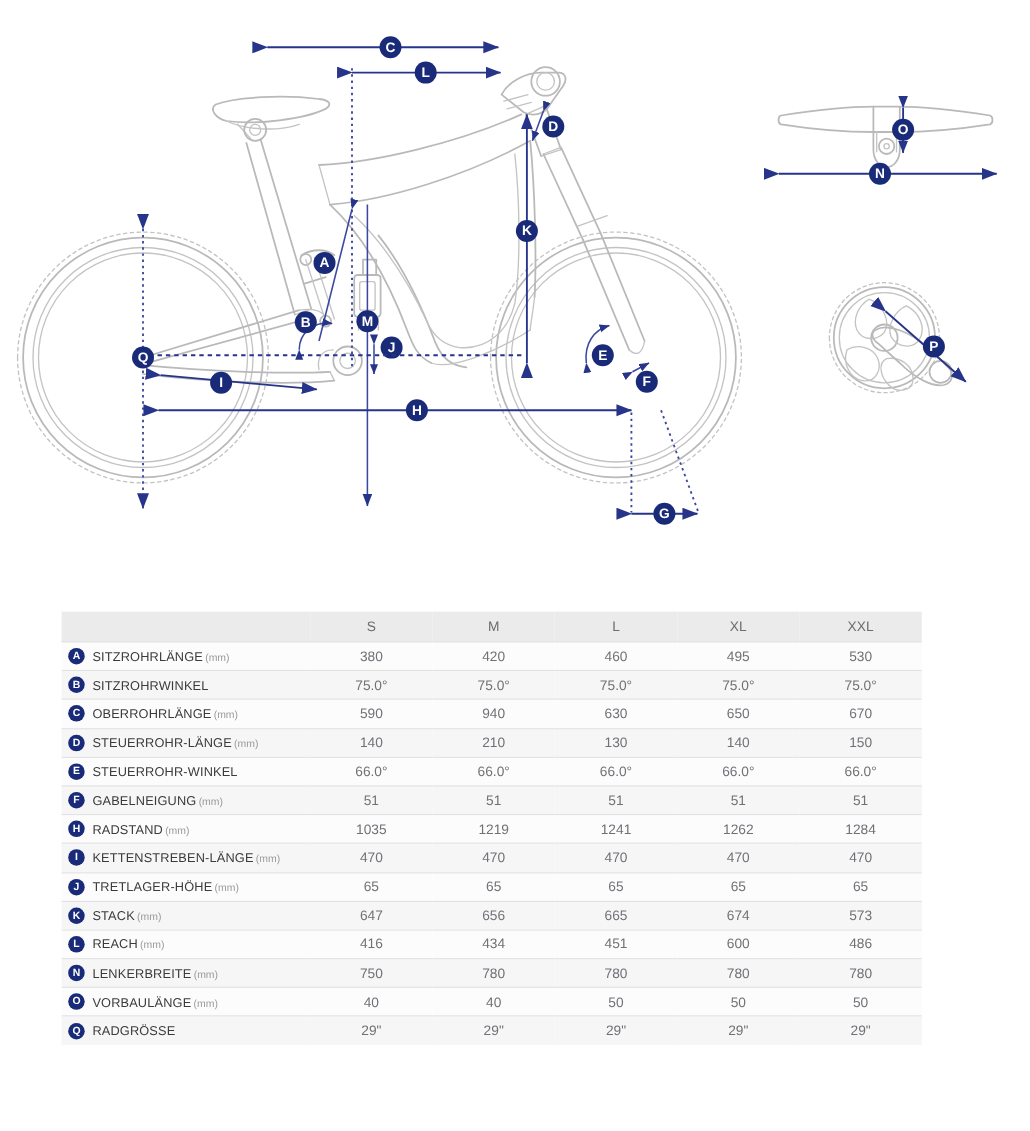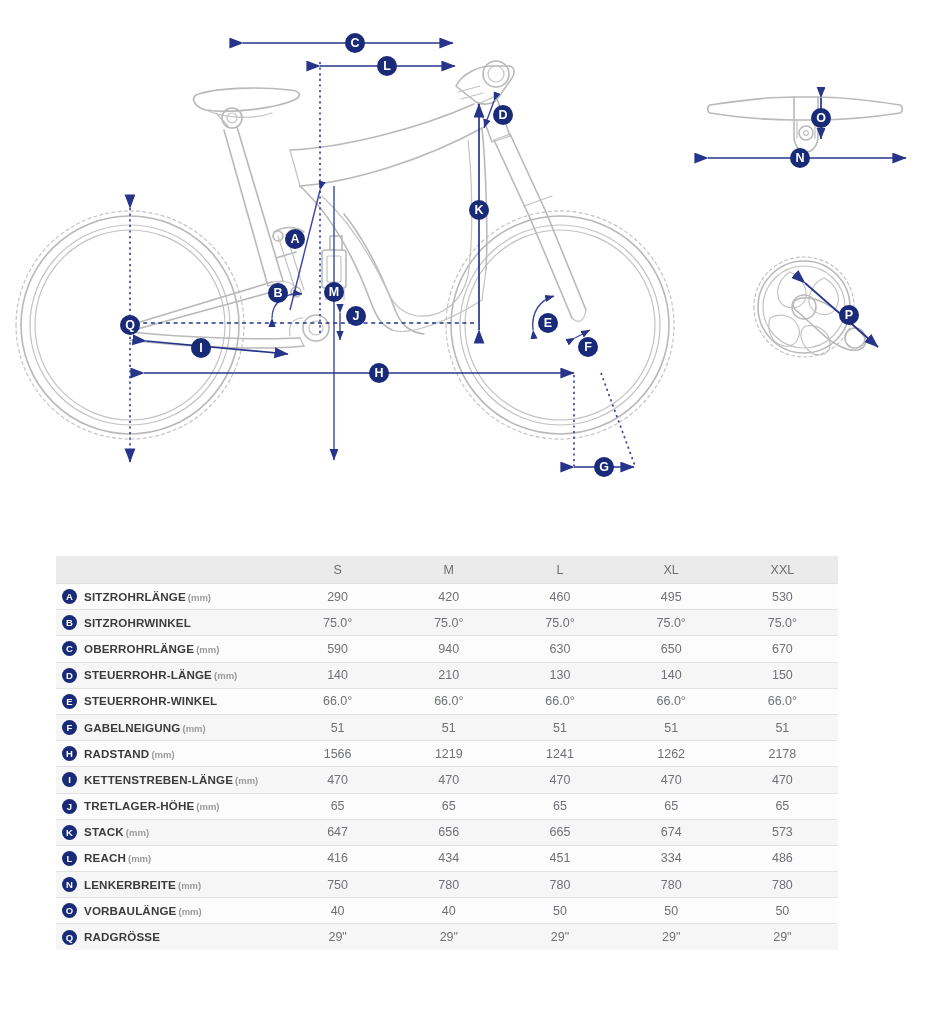--- a/index.html
+++ b/index.html
@@ -135,27 +135,27 @@
     border-radius: 50%;
     background: #182a78;
     color: #fff;
     font-size: 9.5px;
     font-weight: bold;
     line-height: 15px;
     text-align: center;
   }
   .row-name {
     font-size: 11.6px;
-    font-weight: bold;
+    font-weight: normal;
     color: #3b3b3b;
     letter-spacing: 0.15px;
   }
   .row-unit {
     font-size: 9.5px;
-    font-weight: bold;
+    font-weight: normal;
     color: #9a9a9a;
     margin-left: 2px;
   }
 </style>
 </head>
 <body>
 
 <div id="diagram-area">
   <svg id="geometry-svg" viewBox="0 0 936 530" xmlns="http://www.w3.org/2000/svg">
     <defs>
@@ -444,21 +444,21 @@
       </tr>
     </thead>
     <tbody id="geo-tbody">
         <tr class="odd">
           <td class="label-cell">
             <div class="row-inner">
               <span class="row-badge">A</span>
               <span><span class="row-name">SITZROHRLÄNGE</span><span class="row-unit">(mm)</span></span>
             </div>
           </td>
-          <td>290</td>
+          <td>380</td>
           <td>420</td>
           <td>460</td>
           <td>495</td>
           <td>530</td>
         </tr>
         <tr class="even">
           <td class="label-cell">
             <div class="row-inner">
               <span class="row-badge">B</span>
               <span><span class="row-name">SITZROHRWINKEL</span><span class="row-unit"></span></span>
@@ -522,25 +522,25 @@
           <td>51</td>
           <td>51</td>
         </tr>
         <tr class="odd">
           <td class="label-cell">
             <div class="row-inner">
               <span class="row-badge">H</span>
               <span><span class="row-name">RADSTAND</span><span class="row-unit">(mm)</span></span>
             </div>
           </td>
-          <td>1566</td>
+          <td>1035</td>
           <td>1219</td>
           <td>1241</td>
           <td>1262</td>
-          <td>2178</td>
+          <td>1284</td>
         </tr>
         <tr class="even">
           <td class="label-cell">
             <div class="row-inner">
               <span class="row-badge">I</span>
               <span><span class="row-name">KETTENSTREBEN-LÄNGE</span><span class="row-unit">(mm)</span></span>
             </div>
           </td>
           <td>470</td>
           <td>470</td>
@@ -577,21 +577,21 @@
         <tr class="odd">
           <td class="label-cell">
             <div class="row-inner">
               <span class="row-badge">L</span>
               <span><span class="row-name">REACH</span><span class="row-unit">(mm)</span></span>
             </div>
           </td>
           <td>416</td>
           <td>434</td>
           <td>451</td>
-          <td>334</td>
+          <td>600</td>
           <td>486</td>
         </tr>
         <tr class="even">
           <td class="label-cell">
             <div class="row-inner">
               <span class="row-badge">N</span>
               <span><span class="row-name">LENKERBREITE</span><span class="row-unit">(mm)</span></span>
             </div>
           </td>
           <td>750</td>

